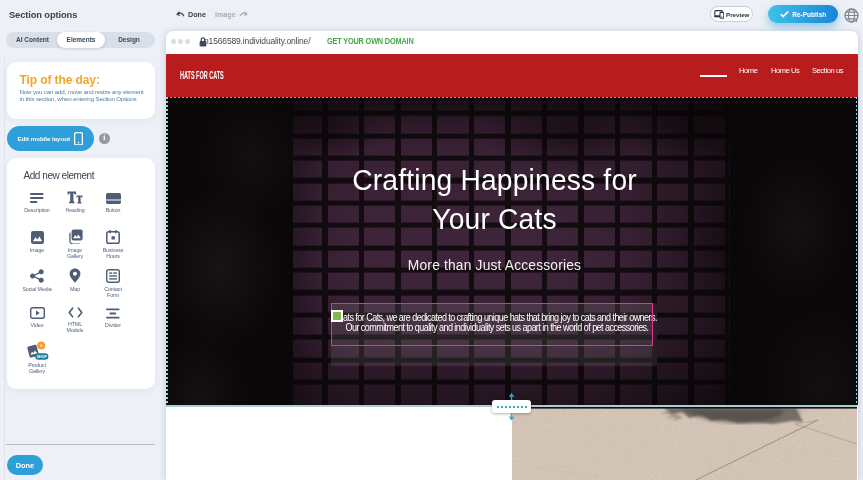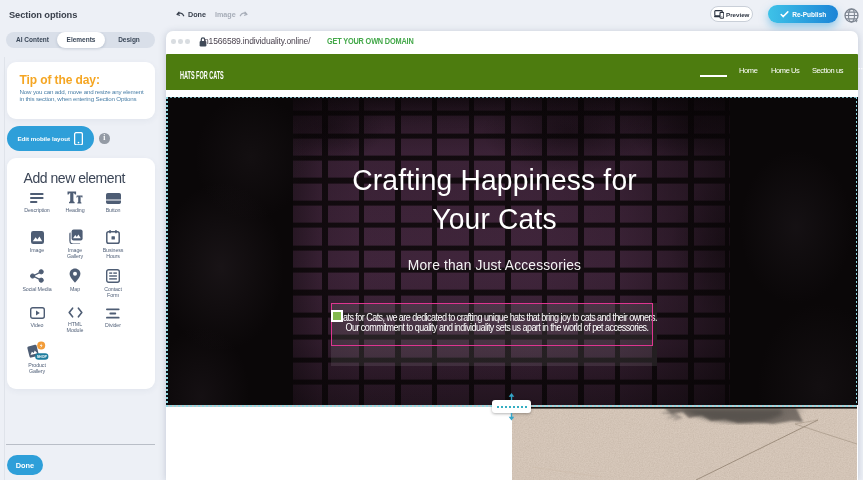--- a/index.html
+++ b/index.html
@@ -12,31 +12,31 @@
 #pubbtn { left:768px; top:5px; width:70px; height:18px; background:linear-gradient(90deg,#3ec2e8,#1b84d6); border-radius:9px; display:flex; align-items:center; justify-content:center; gap:3.5px; font-size:6.5px; font-weight:bold; color:#fff; box-shadow:0 4px 9px rgba(47,160,220,0.5); }
 #globe { left:843px; top:7px; width:17px; height:17px; }
 .tabs { left:6px; top:32px; width:149px; height:16px; background:#d9dfe9; border-radius:8px; font-size:6.5px; font-weight:bold; color:#3a4758; }
 .tabs .tab { position:absolute; top:0; height:16px; line-height:16px; text-align:center; }
 .tabs .sel { background:#fff; border-radius:8px; box-shadow:0 1px 3px rgba(40,60,90,0.2); }
 .card { background:#fff; border-radius:9px; box-shadow:0 2px 6px rgba(50,70,100,0.06); }
 #tipcard { left:7px; top:62px; width:148px; height:57px; }
 #mobbtn { left:7px; top:126px; width:87px; height:25px; background:#2e9fd9; border-radius:13px; display:flex; align-items:center; justify-content:center; gap:4.5px; color:#fff; font-size:6.2px; font-weight:bold; letter-spacing:-0.05px; }
 #infoi { left:99px; top:133px; width:10.5px; height:10.5px; border-radius:50%; background:#949ba5; color:#fff; font-size:7.5px; font-weight:bold; text-align:center; line-height:10.5px; font-family:"Liberation Serif",serif; }
 #elemcard { left:7px; top:158px; width:148px; height:231px; }
-#elemtitle { left:23.5px; top:170px; font-size:14px; color:#3b4556; letter-spacing:-0.45px; }
+#elemtitle { left:23.5px; top:170px; font-size:10px; color:#3b4556; letter-spacing:-0.45px; }
 .icn { position:absolute; width:40px; text-align:center; color:#4e5d74; }
 .icn svg { display:block; margin:0 auto; }
 .icn .lbl { font-size:5.3px; color:#53627a; margin-top:2.5px; line-height:6.8px; letter-spacing:-0.1px; }
 #divline { left:6px; top:444px; width:149px; height:1px; background:#b9bec7; }
 #donebtn { left:7px; top:455px; width:36px; height:20px; background:#2e9fd9; border-radius:10px; color:#fff; font-size:7.4px; font-weight:bold; display:flex; align-items:center; justify-content:center; }
 #browser { left:166px; top:31px; width:691.5px; height:449px; background:#fff; border-radius:7px 7px 0 0; box-shadow:0 1px 7px rgba(60,80,110,0.25); }
 .dot { position:absolute; width:4.5px; height:4.5px; border-radius:50%; background:#d9dde1; top:8px; }
 #urltxt { position:absolute; left:38px; top:4.6px; font-size:8.5px; letter-spacing:-0.15px; color:#4c4450; }
 #getdom { position:absolute; left:161px; top:5.2px; font-size:8.4px; letter-spacing:-0.2px; font-weight:bold; color:#43a849; display:inline-block; transform:scaleX(0.875); transform-origin:0 0; }
-#redhdr { position:absolute; left:0; top:23px; width:100%; height:36px; background:#4d7c0f; border-radius:1px 1px 0 0; }
+#redhdr { position:absolute; left:0; top:23px; width:100%; height:43px; background:#b91c1c; border-radius:1px 1px 0 0; }
 #logo { position:absolute; left:14px; top:15px; color:#fff; font-size:11px; font-weight:bold; transform:scaleX(0.5); transform-origin:left; letter-spacing:0px; white-space:nowrap; }
 #nav { position:absolute; left:0; top:11.5px; width:100%; color:#fff; font-size:7.5px; letter-spacing:-0.4px; }
 #nav span { position:absolute; white-space:nowrap;padding-left:34px; }
 #hero { position:absolute; left:0; top:66px; width:100%; height:307.5px; background:#0a0708; overflow:hidden; }
 #tiles { position:absolute; left:127px; top:0; width:437px; height:100%;
   background-image:
     repeating-linear-gradient(to right, rgba(10,6,8,0) 0px, rgba(10,6,8,0) 31.2px, #150d12 31.2px, #150d12 36.6px),
     repeating-linear-gradient(to bottom, rgba(10,6,8,0) 0px, rgba(10,6,8,0) 17.2px, #150d12 17.2px, #150d12 22.4px);
   background-color:#482a43; background-position:-2px -3.4px; }
 #tilevign { position:absolute; left:127px; top:0; width:437px; height:100%;

